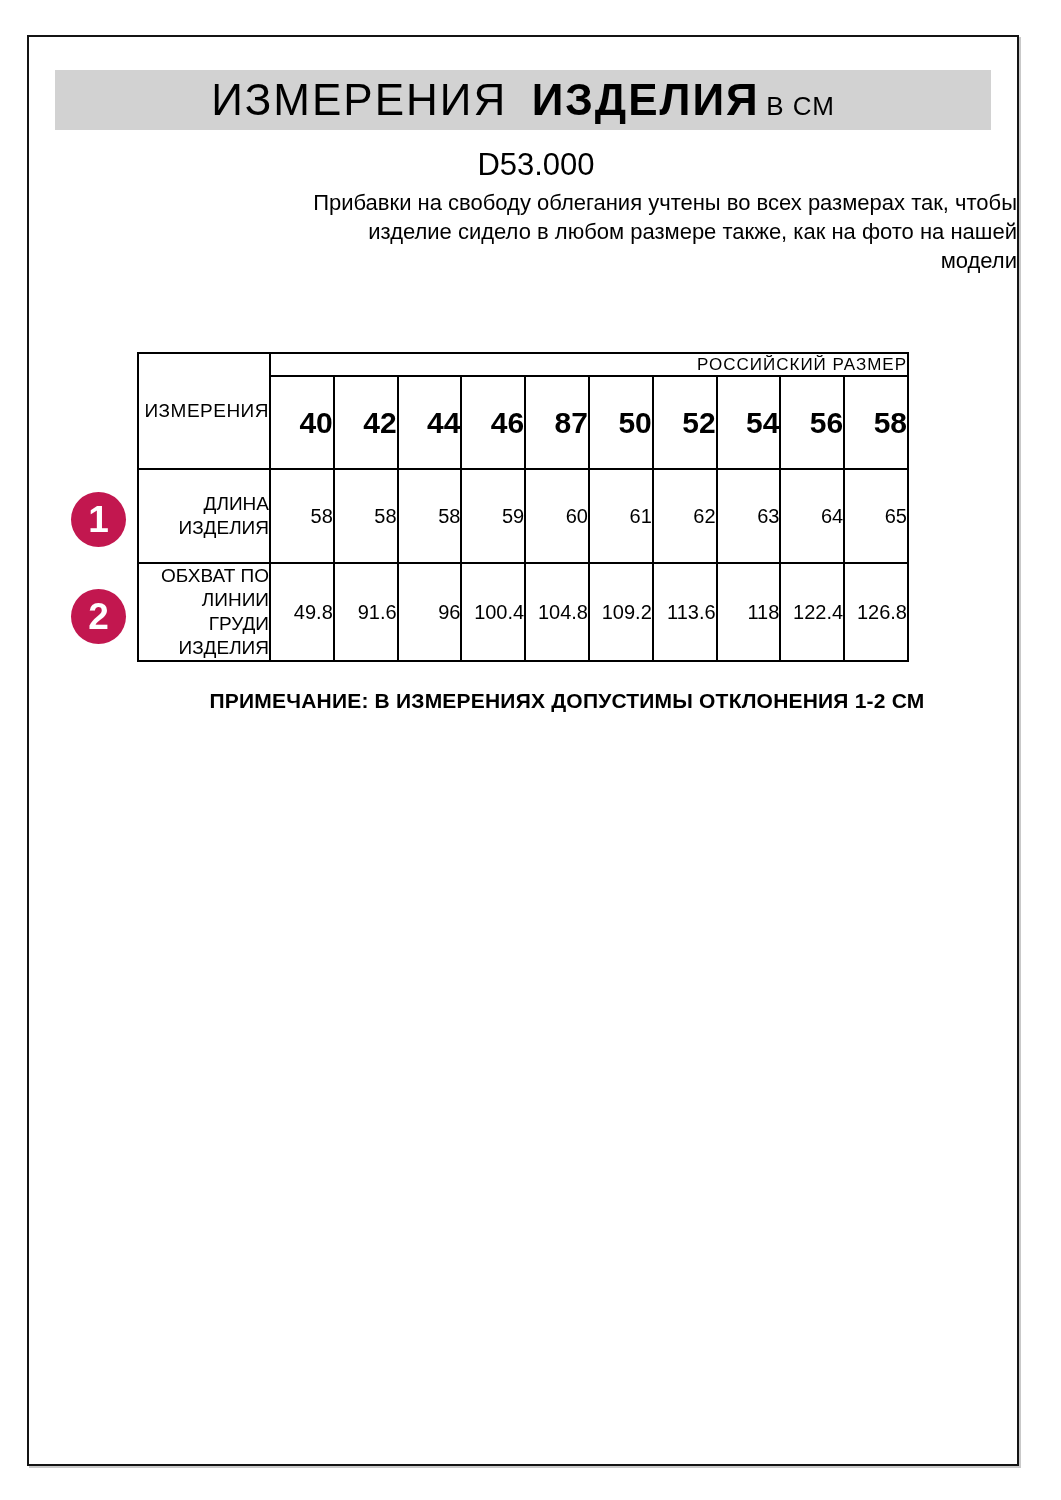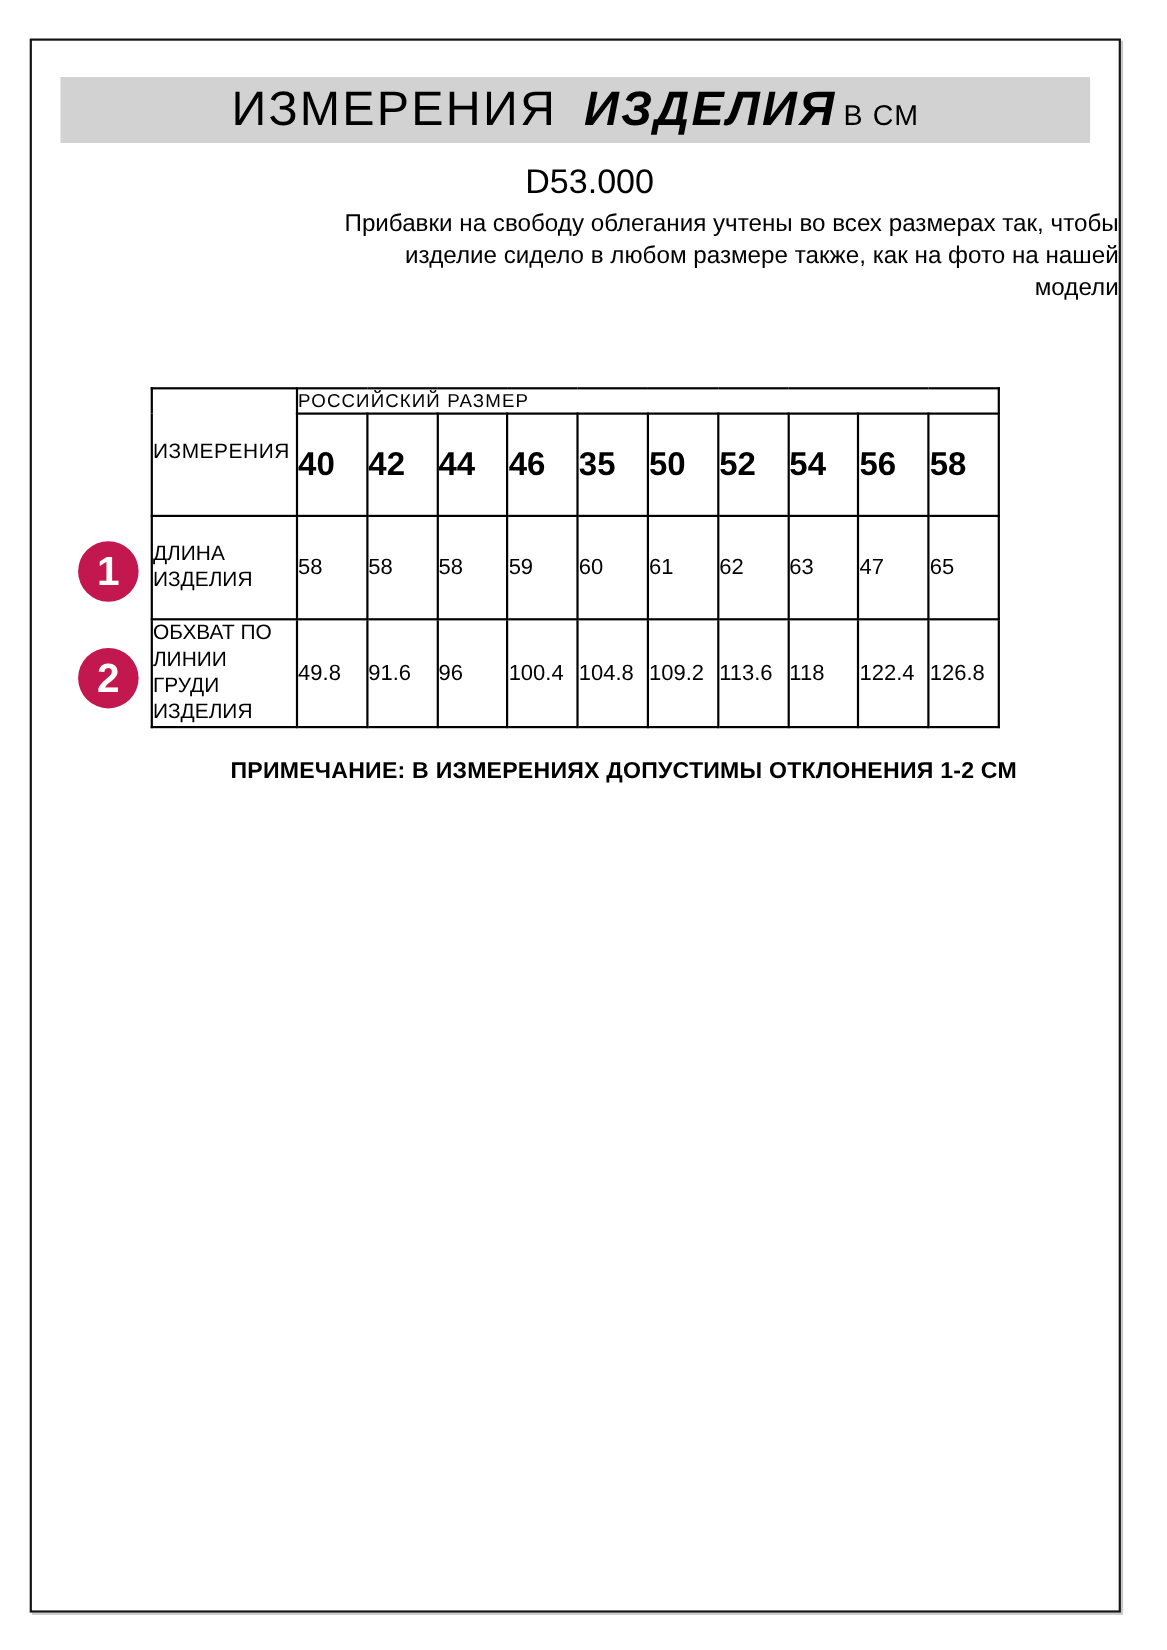--- a/index.html
+++ b/index.html
@@ -39,21 +39,20 @@
   }
   .banner .w1 {
     font-size: 44px;
     letter-spacing: 2px;
   }
   .banner .w2 {
     font-size: 44px;
     font-weight: bold;
     letter-spacing: 2px;
     margin-left: 20px;
-    font-style: italic;
   }
   .banner .w3 {
     font-size: 26px;
     margin-left: 2px;
     letter-spacing: 1px;
   }
   .model-code {
     position: absolute;
     top: 110px;
     left: 0;
@@ -77,21 +76,21 @@
     left: 108px;
     top: 315px;
     width: 772px;
     border-collapse: collapse;
     table-layout: fixed;
     background: #fff;
   }
   table.size-table th,
   table.size-table td {
     border: 2px solid var(--line-black, #000);
-    text-align: left;
+    text-align: right;
     vertical-align: middle;
     padding: 0;
   }
   th.meas-header {
     width: 130px;
     font-size: 19px;
     font-weight: normal;
     letter-spacing: 0.5px;
   }
   th.group-header {
@@ -173,40 +172,40 @@
     <thead>
         <tr>
           <th class="meas-header" rowspan="2">ИЗМЕРЕНИЯ</th>
           <th class="group-header" colspan="10">РОССИЙСКИЙ РАЗМЕР</th>
         </tr>
         <tr>
           <th class="size-cell">40</th>
           <th class="size-cell">42</th>
           <th class="size-cell">44</th>
           <th class="size-cell">46</th>
-          <th class="size-cell">35</th>
+          <th class="size-cell">87</th>
           <th class="size-cell">50</th>
           <th class="size-cell">52</th>
           <th class="size-cell">54</th>
           <th class="size-cell">56</th>
           <th class="size-cell">58</th>
         </tr>
       </thead>
     <tbody>
         <tr class="data-row">
           <td class="row-label">ДЛИНА ИЗДЕЛИЯ</td>
           <td class="value-cell">58</td>
           <td class="value-cell">58</td>
           <td class="value-cell">58</td>
           <td class="value-cell">59</td>
           <td class="value-cell">60</td>
           <td class="value-cell">61</td>
           <td class="value-cell">62</td>
           <td class="value-cell">63</td>
-          <td class="value-cell">47</td>
+          <td class="value-cell">64</td>
           <td class="value-cell">65</td>
         </tr>
         <tr class="data-row">
           <td class="row-label">ОБХВАТ ПО ЛИНИИ ГРУДИ ИЗДЕЛИЯ</td>
           <td class="value-cell">49.8</td>
           <td class="value-cell">91.6</td>
           <td class="value-cell">96</td>
           <td class="value-cell">100.4</td>
           <td class="value-cell">104.8</td>
           <td class="value-cell">109.2</td>

